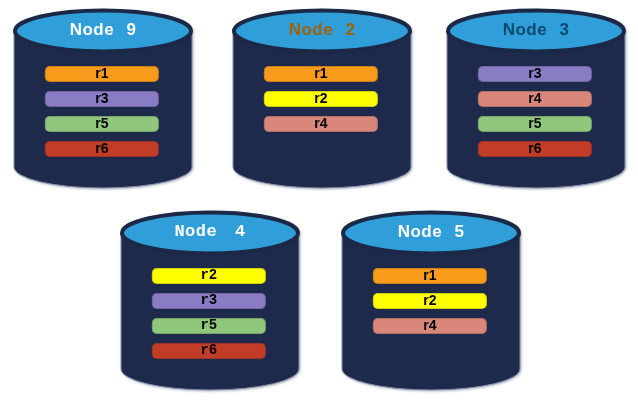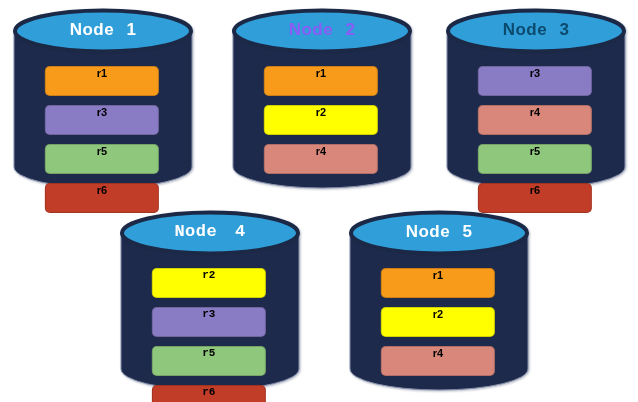--- a/index.html
+++ b/index.html
@@ -40,56 +40,56 @@
   }
   .bars {
     position: absolute;
     left: 50%;
     top: 58px;
     transform: translateX(-51%);
     width: 114px;
   }
   .bar {
     width: 114px;
-    height: 30px;
+    height: 16px;
     margin-bottom: 9px;
     border-radius: 5px;
     box-shadow: inset 0 0 0 1px rgba(0,0,0,0.18);
-    font-size: 11px;
+    font-size: 14px;
     font-weight: 700;
     color: #000000;
     text-align: center;
     line-height: 14px;
   }
 </style>
 </head>
 <body>
 
 <div class="canvas">
 
   <div class="node" style="left:12px;top:8px;">
     <svg class="cyl" width="182" height="184" viewBox="0 0 182 184">
       <path d="M2,23 V159 A89,21 0 0 0 180,159 V23 A89,21 0 0 1 2,23 Z" stroke-width="1" fill="#1E2A4C" stroke="#8892AC"></path>
       <ellipse cx="91" cy="23" rx="88" ry="20.5" stroke-width="4" fill="#2F9ED9" stroke="#1B2846"></ellipse>
     </svg>
-    <div class="node-title" style="color: rgb(255, 255, 255);">Node 1</div>
+    <div class="node-title" style="color: rgb(255, 255, 255);">Node 9</div>
     <div class="bars">
       <div class="bar" style="background: rgb(248, 155, 27); color: rgb(0, 0, 0);">r1</div>
       <div class="bar" style="background: rgb(138, 124, 196); color: rgb(0, 0, 0);">r3</div>
       <div class="bar" style="background: rgb(143, 199, 125); color: rgb(0, 0, 0);">r5</div>
       <div class="bar" style="background: rgb(194, 61, 40); color: rgb(0, 0, 0);">r6</div>
     </div>
   </div>
 
   <div class="node" style="left:231px;top:8px;">
     <svg class="cyl" width="182" height="184" viewBox="0 0 182 184">
       <path d="M2,23 V159 A89,21 0 0 0 180,159 V23 A89,21 0 0 1 2,23 Z" stroke-width="1" fill="#1E2A4C" stroke="#8892AC"></path>
       <ellipse cx="91" cy="23" rx="88" ry="20.5" stroke-width="4" fill="#2F9ED9" stroke="#1B2846"></ellipse>
     </svg>
-    <div class="node-title" style="color: #8b5cf6;">Node 2</div>
+    <div class="node-title" style="color: #a16207;">Node 2</div>
     <div class="bars">
       <div class="bar" style="background: rgb(248, 155, 27); color: rgb(0, 0, 0);">r1</div>
       <div class="bar" style="background: rgb(255, 255, 0); color: rgb(0, 0, 0);">r2</div>
       <div class="bar" style="background: rgb(216, 135, 122); color: rgb(0, 0, 0);">r4</div>
     </div>
   </div>
 
   <div class="node" style="left:445px;top:8px;">
     <svg class="cyl" width="182" height="184" viewBox="0 0 182 184">
       <path d="M2,23 V159 A89,21 0 0 0 180,159 V23 A89,21 0 0 1 2,23 Z" stroke-width="1" fill="#1E2A4C" stroke="#8892AC"></path>
@@ -111,21 +111,21 @@
     </svg>
     <div class="node-title" style="color: rgb(255, 255, 255);">Node 4</div>
     <div class="bars">
       <div class="bar" style="background: rgb(255, 255, 0); color: rgb(0, 0, 0);">r2</div>
       <div class="bar" style="background: rgb(138, 124, 196); color: rgb(0, 0, 0);">r3</div>
       <div class="bar" style="background: rgb(143, 199, 125); color: rgb(0, 0, 0);">r5</div>
       <div class="bar" style="background: rgb(194, 61, 40); color: rgb(0, 0, 0);">r6</div>
     </div>
   </div>
 
-  <div class="node" style="left:348px;top:210px;">
+  <div class="node" style="left:340px;top:210px;">
     <svg class="cyl" width="182" height="184" viewBox="0 0 182 184">
       <path d="M2,23 V159 A89,21 0 0 0 180,159 V23 A89,21 0 0 1 2,23 Z" stroke-width="1" fill="#1E2A4C" stroke="#8892AC"></path>
       <ellipse cx="91" cy="23" rx="88" ry="20.5" stroke-width="4" fill="#2F9ED9" stroke="#1B2846"></ellipse>
     </svg>
     <div class="node-title" style="color: rgb(255, 255, 255);">Node 5</div>
     <div class="bars">
       <div class="bar" style="background: rgb(248, 155, 27); color: rgb(0, 0, 0);">r1</div>
       <div class="bar" style="background: rgb(255, 255, 0); color: rgb(0, 0, 0);">r2</div>
       <div class="bar" style="background: rgb(216, 135, 122); color: rgb(0, 0, 0);">r4</div>
     </div>

